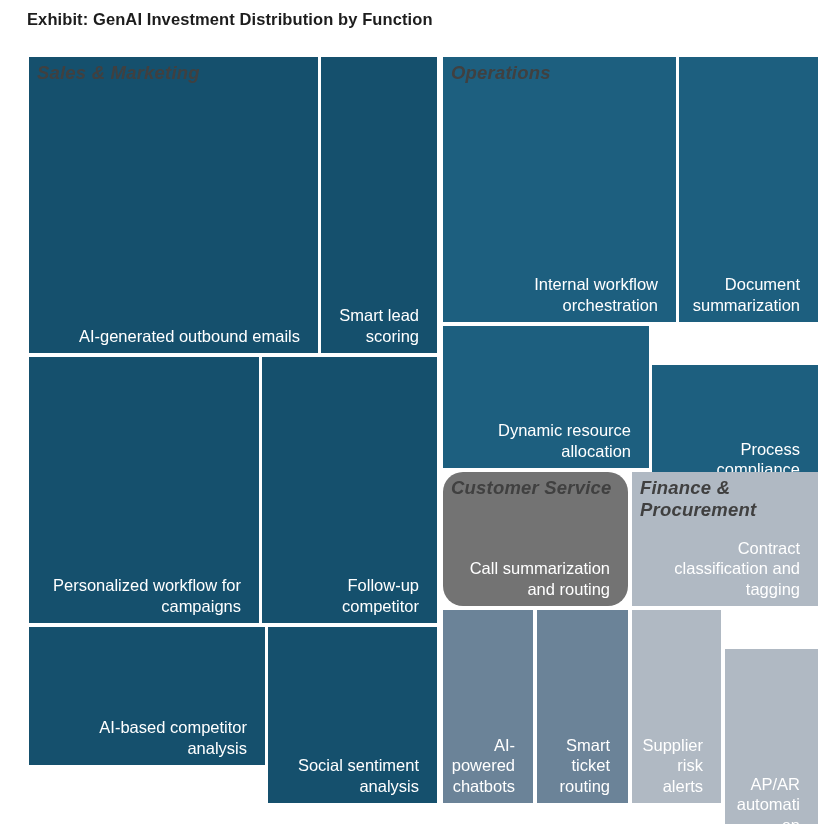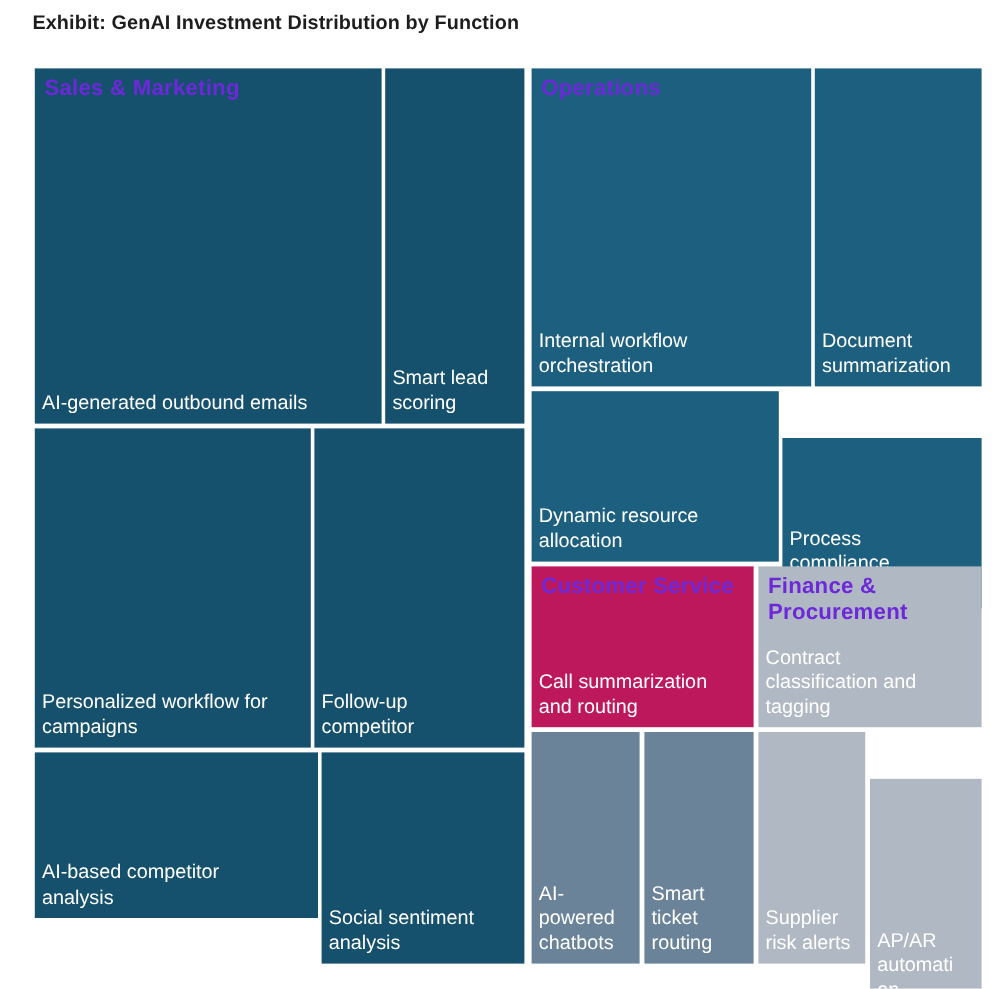--- a/index.html
+++ b/index.html
@@ -27,36 +27,37 @@
   .cell {
     position: absolute;
     display: flex;
     align-items: flex-end;
     justify-content: center;
     box-sizing: border-box;
   }
   .cell-label {
     display: block;
     width: 100%;
-    padding: 0 6px 7px 6px;
+    padding: 0 18px 7px 6px;
     color: #ffffff;
     font-size: 16.5px;
     line-height: 1.24;
-    text-align: left;
+    text-align: right;
     white-space: pre-line;
     overflow-wrap: break-word;
   }
   .section-header {
     position: absolute;
-    color: #6d28d9;
+    color: #404040;
     font-size: 18.5px;
     font-weight: bold;
     line-height: 1.18;
     letter-spacing: 0.2px;
     pointer-events: none;
+    font-style: italic;
   }
 </style>
 </head>
 <body>
 
 <div id="canvas">
 
   <div class="chart-title">Exhibit: GenAI Investment Distribution by Function</div>
 
   <div class="cell" style="left: 29px; top: 57px; width: 289px; height: 296px; background-color: rgb(21, 80, 109);">
@@ -94,21 +95,21 @@
   <div class="cell" style="left: 443px; top: 326px; width: 206px; height: 142px; background-color: rgb(29, 95, 127);">
     <span class="cell-label">Dynamic resource
 allocation</span>
   </div>
   <div class="cell" style="left: 652px; top: 326px; width: 166px; height: 142px; background-color: rgb(29, 95, 127); margin-top: 39px;">
     <span class="cell-label">Process
 compliance
 monitoring</span>
   </div>
 
-  <div class="cell" style="left: 443px; top: 472px; width: 185px; height: 134px; background-color: #be185d;">
+  <div class="cell" style="left: 443px; top: 472px; width: 185px; height: 134px; background-color: #737373; border-radius: 20px;">
     <span class="cell-label">Call summarization
 and routing</span>
   </div>
   <div class="cell" style="left: 443px; top: 610px; width: 90px; height: 193px; background-color: rgb(107, 131, 152);">
     <span class="cell-label">AI-
 powered
 chatbots</span>
   </div>
   <div class="cell" style="left: 537px; top: 610px; width: 91px; height: 193px; background-color: rgb(107, 131, 152);">
     <span class="cell-label">Smart

